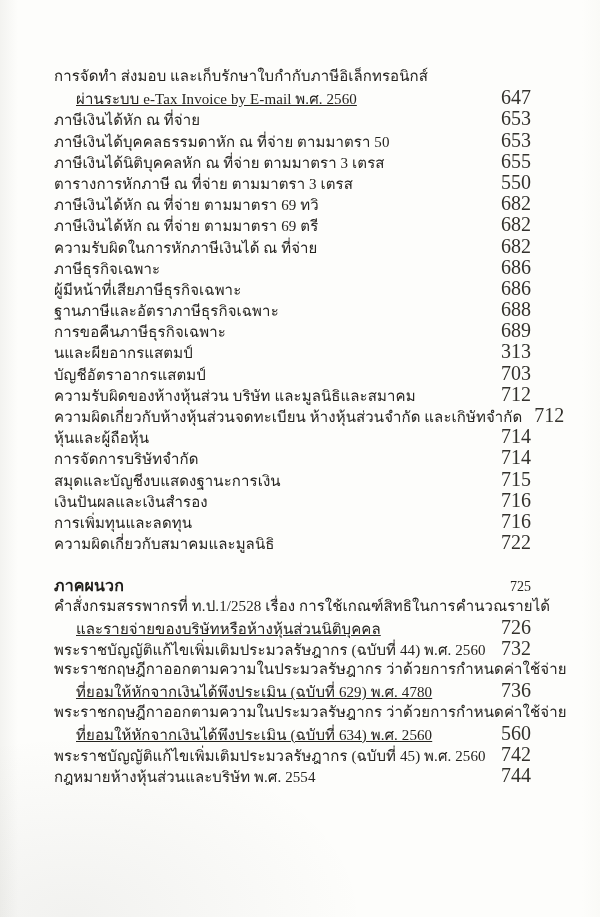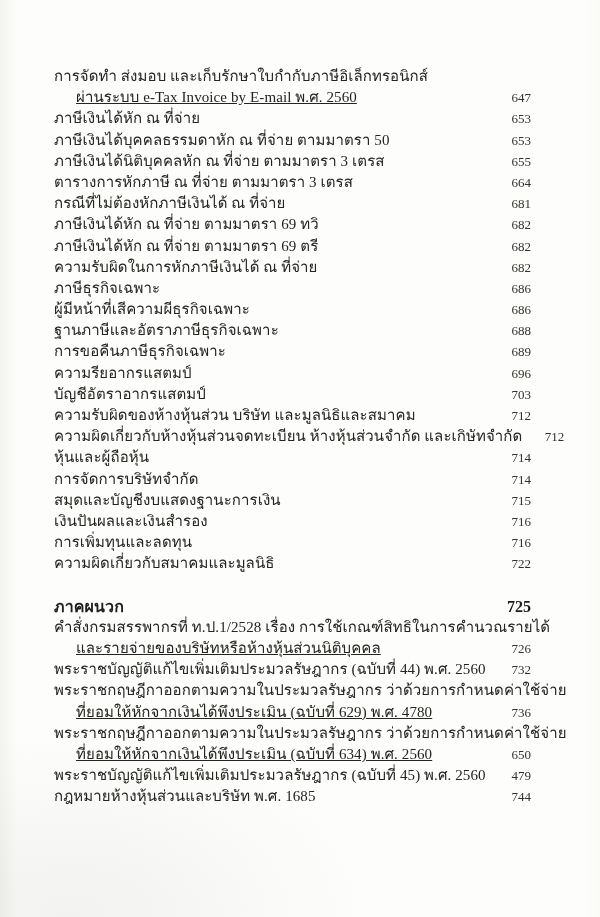--- a/index.html
+++ b/index.html
@@ -39,36 +39,36 @@
     flex: 1 1 auto;
     white-space: nowrap;
     overflow: visible;
     letter-spacing: 0.1px;
   }
   .row .page-num {
     flex: 0 0 auto;
     min-width: 42px;
     text-align: right;
     font-family: "Liberation Serif", "DejaVu Serif", serif;
-    font-size: 13px;
+    font-size: 20px;
     color: #33312c;
   }
   .row.indent .title {
     padding-left: 22px;
     text-decoration: underline;
   }
   .row.section {
     margin-top: 21.2px;
     font-weight: 700;
     font-size: 16px;
     color: #1f1e1a;
   }
   .row.section .page-num {
-    font-weight: 700;
-    font-size: 16px;
+    font-weight: 400;
+    font-size: 14px;
     color: #1f1e1a;
   }
 </style>
 </head>
 <body>
 
 <div class="page">
   <div class="toc">
       <div class="row">
     <span class="title">การจัดทำ ส่งมอบ และเก็บรักษาใบกำกับภาษีอิเล็กทรอนิกส์</span>
@@ -85,57 +85,53 @@
       <div class="row">
     <span class="title">ภาษีเงินได้บุคคลธรรมดาหัก ณ ที่จ่าย ตามมาตรา 50</span>
     <span class="page-num">653</span>
   </div>
       <div class="row">
     <span class="title">ภาษีเงินได้นิติบุคคลหัก ณ ที่จ่าย ตามมาตรา 3 เตรส</span>
     <span class="page-num">655</span>
   </div>
       <div class="row">
     <span class="title">ตารางการหักภาษี ณ ที่จ่าย ตามมาตรา 3 เตรส</span>
-    <span class="page-num">664</span>
-  </div>
-      <div class="row">
-    <span class="title">กรณีที่ไม่ต้องหักภาษีเงินได้ ณ ที่จ่าย</span>
-    <span class="page-num">681</span>
+    <span class="page-num">550</span>
   </div>
       <div class="row">
     <span class="title">ภาษีเงินได้หัก ณ ที่จ่าย ตามมาตรา 69 ทวิ</span>
     <span class="page-num">682</span>
   </div>
       <div class="row">
     <span class="title">ภาษีเงินได้หัก ณ ที่จ่าย ตามมาตรา 69 ตรี</span>
     <span class="page-num">682</span>
   </div>
       <div class="row">
     <span class="title">ความรับผิดในการหักภาษีเงินได้ ณ ที่จ่าย</span>
     <span class="page-num">682</span>
   </div>
       <div class="row">
     <span class="title">ภาษีธุรกิจเฉพาะ</span>
     <span class="page-num">686</span>
   </div>
       <div class="row">
-    <span class="title">ผู้มีหน้าที่เสีความผีธุรกิจเฉพาะ</span>
+    <span class="title">ผู้มีหน้าที่เสียภาษีธุรกิจเฉพาะ</span>
     <span class="page-num">686</span>
   </div>
       <div class="row">
     <span class="title">ฐานภาษีและอัตราภาษีธุรกิจเฉพาะ</span>
     <span class="page-num">688</span>
   </div>
       <div class="row">
     <span class="title">การขอคืนภาษีธุรกิจเฉพาะ</span>
     <span class="page-num">689</span>
   </div>
       <div class="row">
-    <span class="title">ความรียอากรแสตมป์</span>
-    <span class="page-num">696</span>
+    <span class="title">นและผียอากรแสตมป์</span>
+    <span class="page-num">313</span>
   </div>
       <div class="row">
     <span class="title">บัญชีอัตราอากรแสตมป์</span>
     <span class="page-num">703</span>
   </div>
       <div class="row">
     <span class="title">ความรับผิดของห้างหุ้นส่วน บริษัท และมูลนิธิและสมาคม</span>
     <span class="page-num">712</span>
   </div>
       <div class="row">
@@ -189,24 +185,24 @@
       <div class="row indent">
     <span class="title">ที่ยอมให้หักจากเงินได้พึงประเมิน (ฉบับที่ 629) พ.ศ. 4780</span>
     <span class="page-num">736</span>
   </div>
       <div class="row">
     <span class="title">พระราชกฤษฎีกาออกตามความในประมวลรัษฎากร ว่าด้วยการกำหนดค่าใช้จ่าย</span>
     <span class="page-num"></span>
   </div>
       <div class="row indent">
     <span class="title">ที่ยอมให้หักจากเงินได้พึงประเมิน (ฉบับที่ 634) พ.ศ. 2560</span>
-    <span class="page-num">650</span>
+    <span class="page-num">560</span>
   </div>
       <div class="row">
     <span class="title">พระราชบัญญัติแก้ไขเพิ่มเติมประมวลรัษฎากร (ฉบับที่ 45) พ.ศ. 2560</span>
-    <span class="page-num">479</span>
-  </div>
-      <div class="row">
-    <span class="title">กฎหมายห้างหุ้นส่วนและบริษัท พ.ศ. 1685</span>
+    <span class="page-num">742</span>
+  </div>
+      <div class="row">
+    <span class="title">กฎหมายห้างหุ้นส่วนและบริษัท พ.ศ. 2554</span>
     <span class="page-num">744</span>
   </div>
     </div>
 </div>
 
 </body></html>

